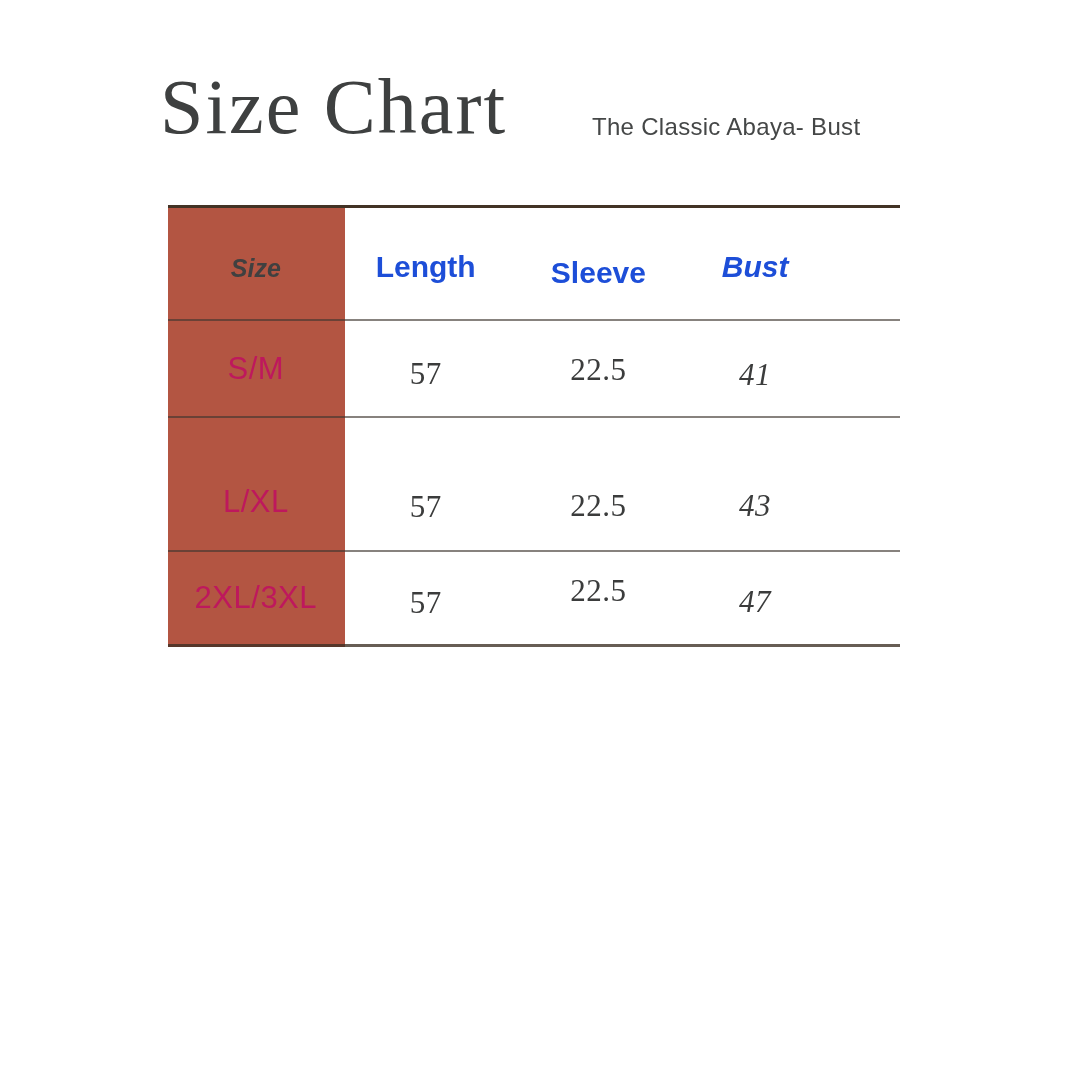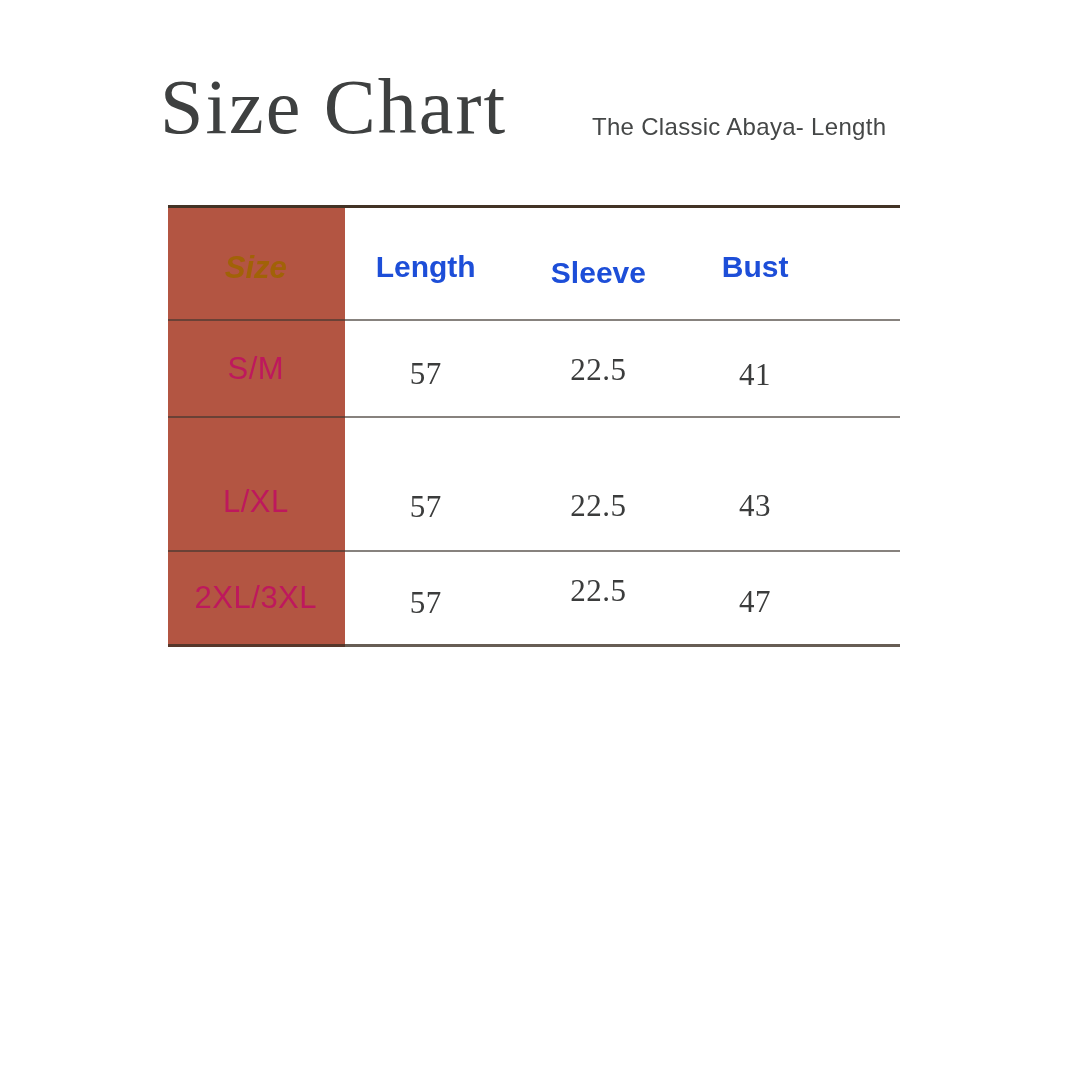--- a/index.html
+++ b/index.html
@@ -67,32 +67,32 @@
 
   .cell {
     position: absolute;
     top: 50%;
     transform: translate(-50%, -50%);
     white-space: nowrap;
   }
   .c0 { left: 12%; }
   .c1 { left: 35.2%; }
   .c2 { left: 58.8%; }
-  .c3 { left: 80.2%; }
+  .c3 { left: 80.2%; font-style: italic; }
 
   
   .hdr .cell {
     font-weight: 700;
     font-size: 30px;
     color: #1d4ed8;
   }
   .hdr .c0 {
     font-style: italic;
-    font-size: 31px;
-    color: #a16207;
+    font-size: 25px;
+    color: #404040;
     top: calc(50% + 4px);
   }
   .hdr .c1 { top: calc(50% + 3px); }
   .hdr .c2 { top: calc(50% + 9px); }
   .hdr .c3 { top: calc(50% + 3px); }
 
   
   .size-label {
     font-size: 31px;
     font-weight: 400;
@@ -119,21 +119,21 @@
   .r3 .c2 { top: calc(50% - 7px); }
   .r3 .c3 { top: calc(50% + 4px); }
 </style>
 </head>
 <body>
 
 <div class="canvas">
 
   <div class="page-title">Size Chart</div>
 
-  <div class="page-subtitle">The Classic Abaya- Length</div>
+  <div class="page-subtitle">The Classic Abaya- Bust</div>
 
   <div class="sizetable">
     <div class="size-col-bg"></div>
 
     <div class="trow hdr">
       <span class="cell c0">Size</span>
       <span class="cell c1">Length</span>
       <span class="cell c2">Sleeve</span>
       <span class="cell c3">Bust</span>
     </div>

